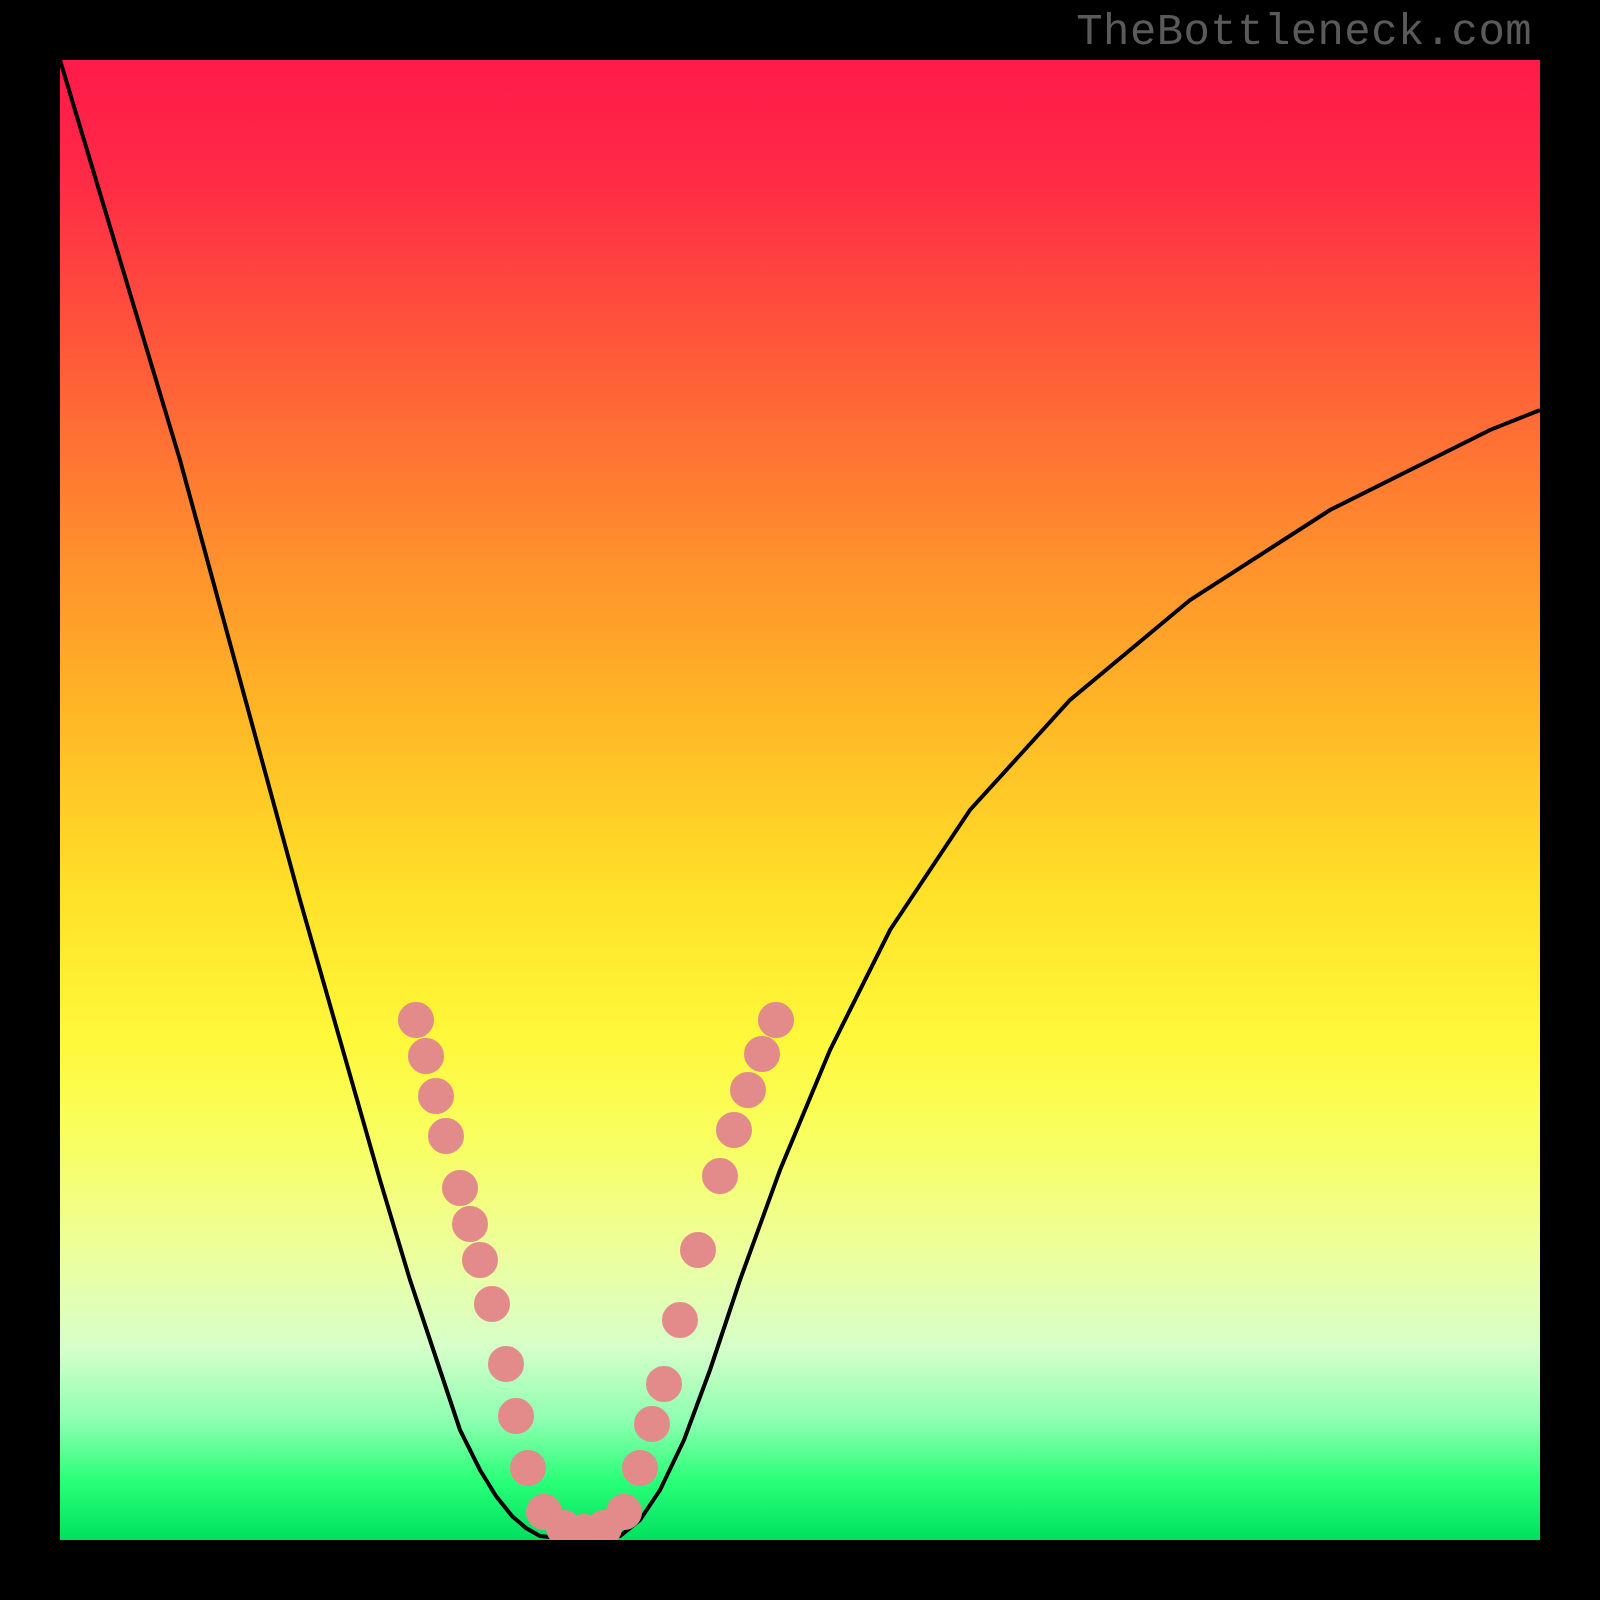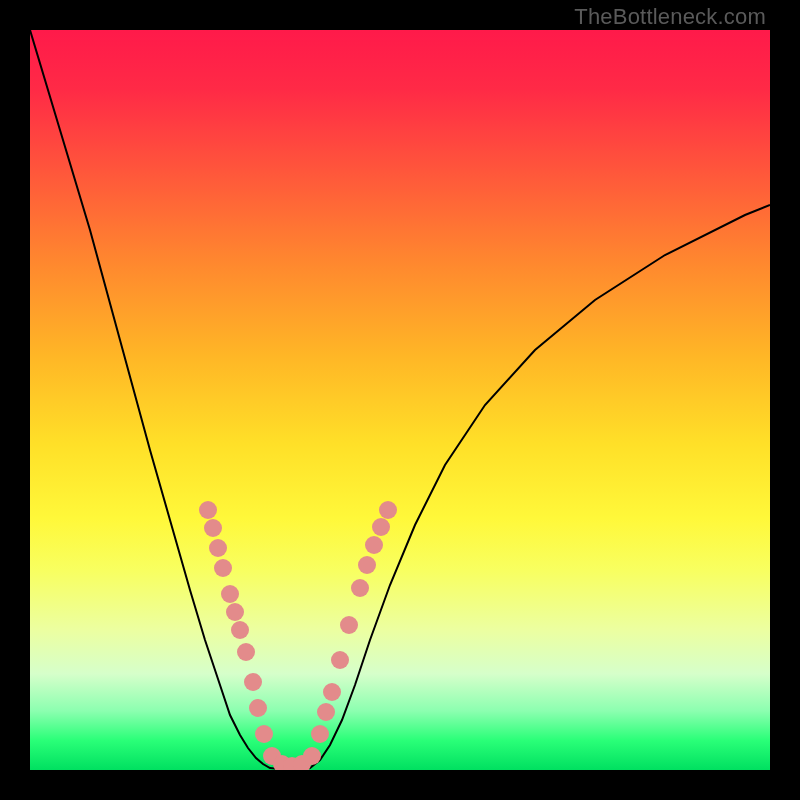--- a/index.html
+++ b/index.html
@@ -11,20 +11,21 @@
     background: #000;
     font-family: Arial, Helvetica, sans-serif;
   }
   .frame {
     position: absolute;
     top: 0;
     left: 0;
     width: 800px;
     height: 568px;
     background: #000;
+    font-family: Liberation Mono, monospace;
   }
   .plot-area {
     position: absolute;
     top: 30px;
     left: 30px;
     width: 740px;
     height: 740px;
     overflow: hidden;
   }
   .gradient-bg {

